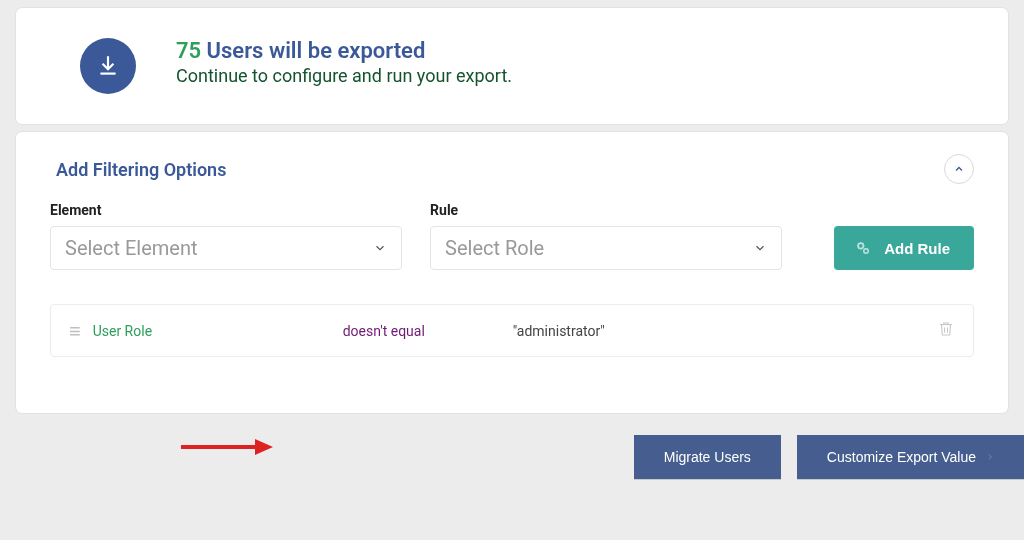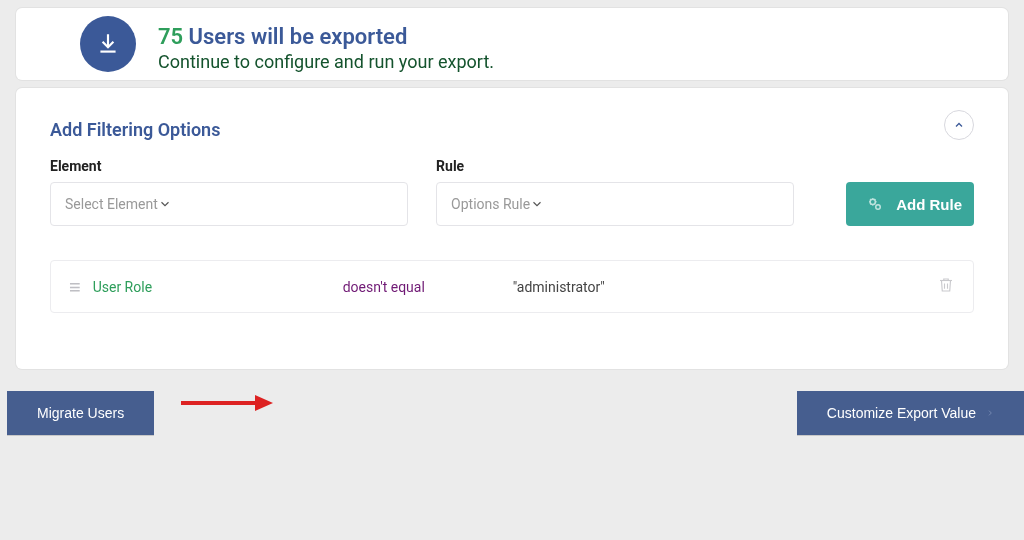--- a/index.html
+++ b/index.html
@@ -14,72 +14,73 @@
   }
   .card {
     background: #fff;
     border-radius: 6px;
     margin: 8px 16px;
     box-shadow: 0 0 0 1px rgba(0,0,0,0.04);
   }
   
   .summary {
     display: flex;
-    align-items: flex-end;
-    padding: 8px 28px;
-    gap: 22px;
+    align-items: flex-start;
+    padding: 30px 28px;
+    gap: 40px;
   }
   .dl-circle {
     width: 56px; height: 56px;
     background: #3b5998;
     border-radius: 50%;
     display: flex; align-items: center; justify-content: center;
     margin-left: 36px;
   }
   .dl-circle svg { width: 26px; height: 26px; fill: none; stroke: #fff; stroke-width: 2; }
   .summary-text .line1 { font-size: 22px; font-weight: 600; color: #3b5998; margin-bottom: 2px; }
   .summary-text .line1 .count { color: #2e9e5b; }
   .summary-text .line2 { font-size: 18px; color: #14532d; }
   
   .filter {
     padding: 22px 34px 56px 34px;
     position: relative;
   }
   .filter-head {
-    display: flex; justify-content: space-between; align-items: flex-end;
+    display: flex; justify-content: space-between; align-items: center;
     margin-bottom: 18px;
+    margin-left: 6px;
   }
   .filter-title {
     color: #3b5998; font-size: 18px; font-weight: 600;
   }
   .collapse-btn {
     width: 30px; height: 30px; border-radius: 50%;
     border: 1px solid #d8d8de; background: #fff;
     display: flex; align-items: center; justify-content: center;
     cursor: pointer;
   }
   .collapse-btn svg { width: 12px; height: 12px; stroke: #3b5998; stroke-width: 2.5; fill: none; }
   .filter-row {
     display: flex; gap: 28px; align-items: flex-end;
   }
   .field { flex: 1; display: flex; flex-direction: column; }
   .field label { font-weight: 700; color: #222; margin-bottom: 8px; font-size: 14px; }
   .select, .tinput {
     height: 44px; width: 100%;
     border: 1px solid #e4e4e8; border-radius: 4px;
-    padding: 0 14px; font-size: 14px; color: #999;
+    padding: 0 14px; font-size: 20px; color: #999;
     background: #fff;
-    display: flex; align-items: center; 
+    display: flex; align-items: center; justify-content: space-between;
     cursor: pointer;
   }
   .tinput { cursor: text; }
   .select svg { width: 14px; height: 14px; stroke: #555; stroke-width: 2; fill: none; }
   .add-rule {
     height: 44px; background: #3aa79b; color: #fff;
-    border: none; border-radius: 4px; padding: 0 12px 0 20px;
+    border: none; border-radius: 4px; padding: 0 24px 0 20px;
     font-size: 15px; font-weight: 700; cursor: pointer;
     display: flex; align-items: center; gap: 12px;
     margin-left: 24px;
   }
   .add-rule svg { width: 18px; height: 18px; stroke: #bfe3de; stroke-width: 2; fill: none; }
   
   .rule-row {
     margin-top: 34px;
     border: 1px solid #ececef; border-radius: 4px;
     padding: 14px 18px;
@@ -87,21 +88,21 @@
     font-size: 14px;
   }
   .drag { color: #bfbfc4; font-size: 20px; letter-spacing: -2px; margin-right: 14px; cursor: grab; line-height: 0.4; }
   .rule-el { color: #2e9e5b; width: 250px; }
   .rule-cond { color: #701a75; width: 170px; }
   .rule-val { color: #444; flex: 1; }
   .trash { color: #c9c9cd; cursor: pointer; }
   .trash svg { width: 18px; height: 20px; stroke: #c9c9cd; stroke-width: 1.5; fill: none; }
   
   .footer {
-    display: flex; justify-content: space-between; 
+    display: flex; justify-content: flex-end; gap: 16px;
     padding: 14px 0;
     position: relative;
     margin-left: 7px;
   }
   .btn {
     height: 44px;
     background: #465e8f; color: #fff;
     border: none; padding: 0 30px;
     font-size: 14px; cursor: pointer;
     display: flex; align-items: center; gap: 10px;
@@ -148,21 +149,21 @@
       <div class="select">
         <span>Select Element</span>
         <svg viewBox="0 0 24 24">
             <path d="M6 9l6 6 6-6"></path>
           </svg>
       </div>
     </div>
     <div class="field">
       <label>Rule</label>
       <div class="select">
-        <span>Options Rule</span>
+        <span>Select Role</span>
         <svg viewBox="0 0 24 24">
             <path d="M6 9l6 6 6-6"></path>
           </svg>
       </div>
     </div>
     <button class="add-rule">
       <svg viewBox="0 0 24 24">
         <circle cx="9" cy="9" r="3.5"></circle>
           <circle cx="16" cy="16" r="3"></circle>
         <path d="M9 4v1M9 13v1M4 9h1M13 9h1M5.5 5.5l.7.7M12.5 12.5l-.7-.7M5.5 12.5l.7-.7M12.5 5.5l-.7.7"></path>

